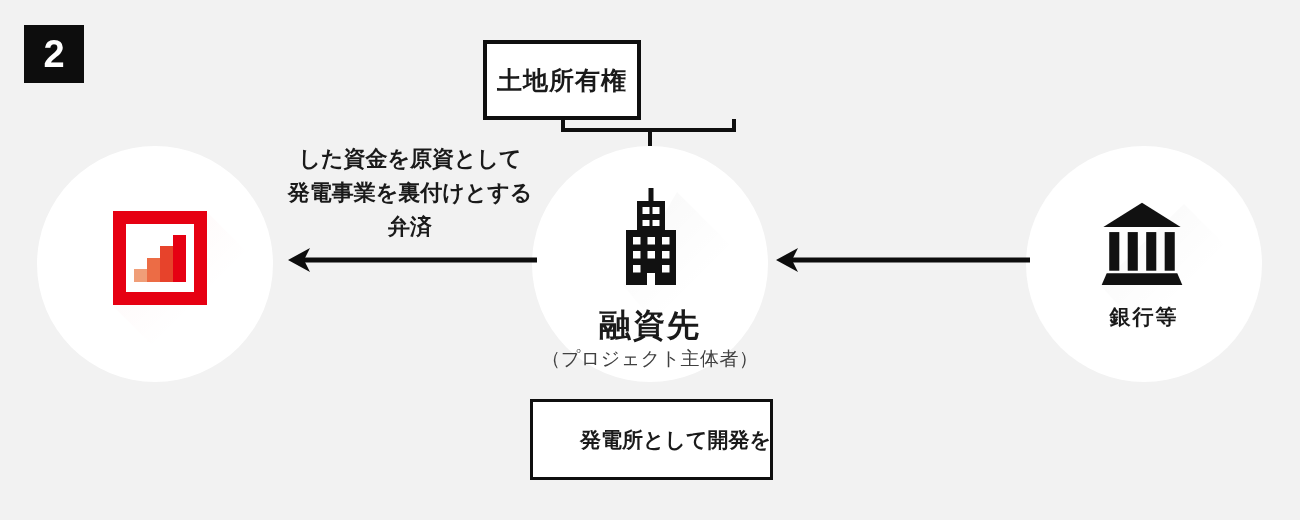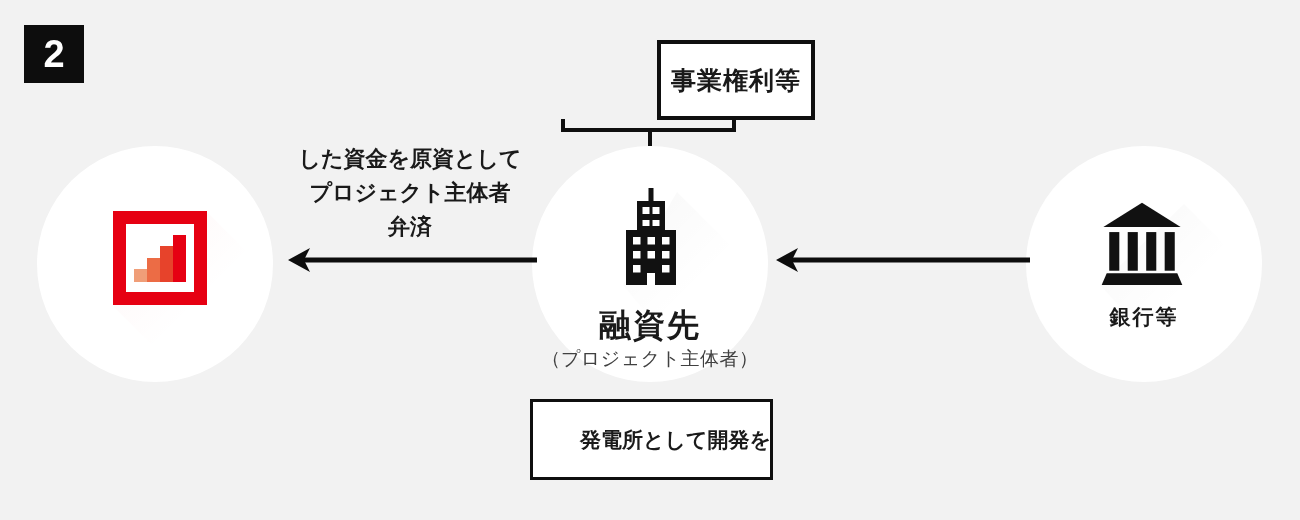--- a/index.html
+++ b/index.html
@@ -114,22 +114,22 @@
     padding-left: 48px;
   }
 </style>
 </head>
 <body>
 
 <div class="canvas" style="background: rgb(242, 242, 242);">
 
   <div class="abs badge">2</div>
 
-  <div class="abs top-box b2">
-    <span>事業権利等</span>
+  <div class="abs top-box b1">
+    <span>土地所有権</span>
   </div>
 
   <div class="abs bline bl-v1"></div>
   <div class="abs bline bl-v2"></div>
   <div class="abs bline bl-h"></div>
   <div class="abs bline bl-stub"></div>
 
   <div class="abs circle c-left">
     <div class="longshadow pink ls-left"></div>
   </div>
@@ -194,21 +194,21 @@
 
   <div class="abs arrow-finance">
     <svg class="arrow-svg" width="255" height="28" viewBox="0 0 255 28" fill="#0d0d0d" aria-hidden="true">
       <rect x="16" y="11.5" width="239" height="5"></rect>
       <path d="M1,14 L23,2 L17,14 L23,26 Z"></path>
     </svg>
   </div>
 
   <div class="abs arrow-label lbl-repay">
     <span class="ln">した資金を原資として</span>
-    <span class="ln">プロジェクト主体者</span>
+    <span class="ln">発電事業を裏付けとする</span>
     <span class="ln">弁済</span>
   </div>
 
   <div class="abs bottom-box">
     <span>発電所として開発を</span>
   </div>
 
 </div>
 
 </body></html>

